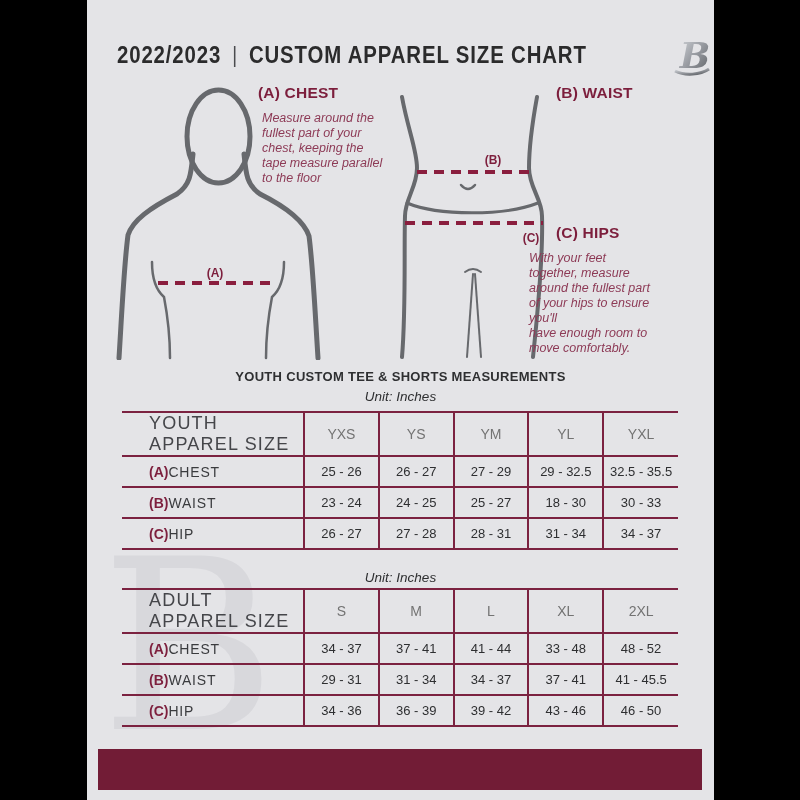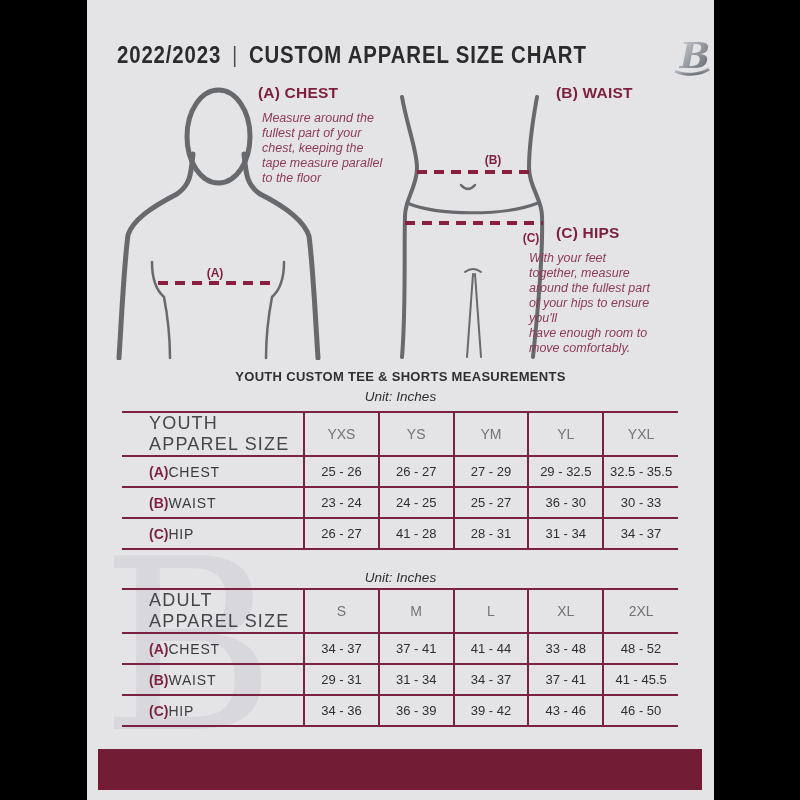--- a/index.html
+++ b/index.html
@@ -198,27 +198,27 @@
         <td>26 - 27</td>
         <td>27 - 29</td>
         <td>29 - 32.5</td>
         <td>32.5 - 35.5</td>
       </tr>
       <tr>
         <td class="rowlabel"><span class="pfx">(B)</span><span class="lbl">WAIST</span></td>
         <td>23 - 24</td>
         <td>24 - 25</td>
         <td>25 - 27</td>
-        <td>36 - 30</td>
+        <td>18 - 30</td>
         <td>30 - 33</td>
       </tr>
       <tr>
         <td class="rowlabel"><span class="pfx">(C)</span><span class="lbl">HIP</span></td>
         <td>26 - 27</td>
-        <td>41 - 28</td>
+        <td>27 - 28</td>
         <td>28 - 31</td>
         <td>31 - 34</td>
         <td>34 - 37</td>
       </tr>
     </tbody>
   </table>
 
   <div class="tbl-unit adult-unit">Unit: Inches</div>
   <table class="size-table adult">
     <colgroup>

